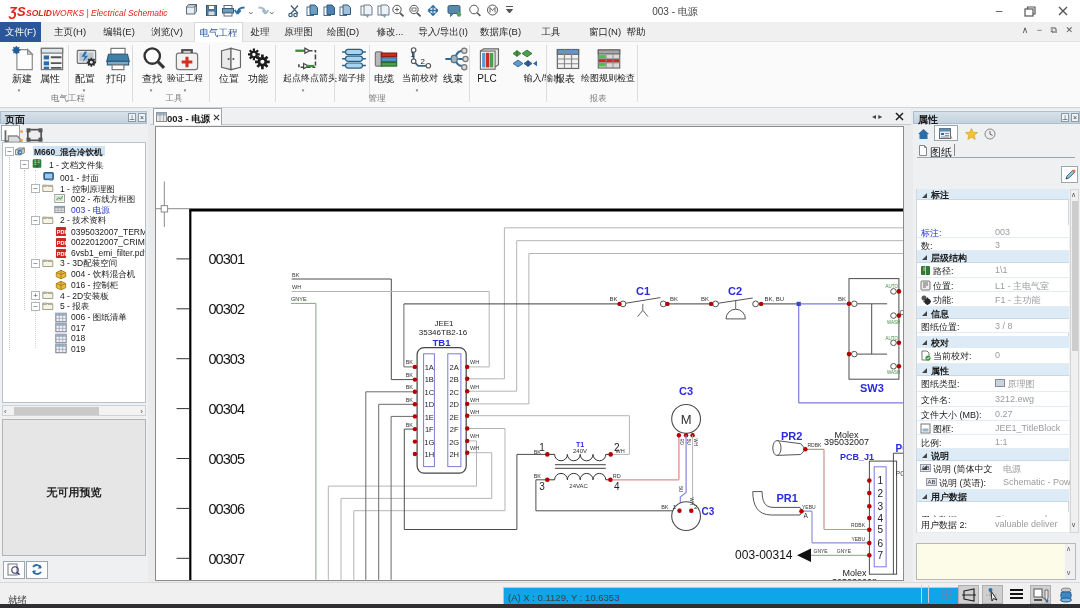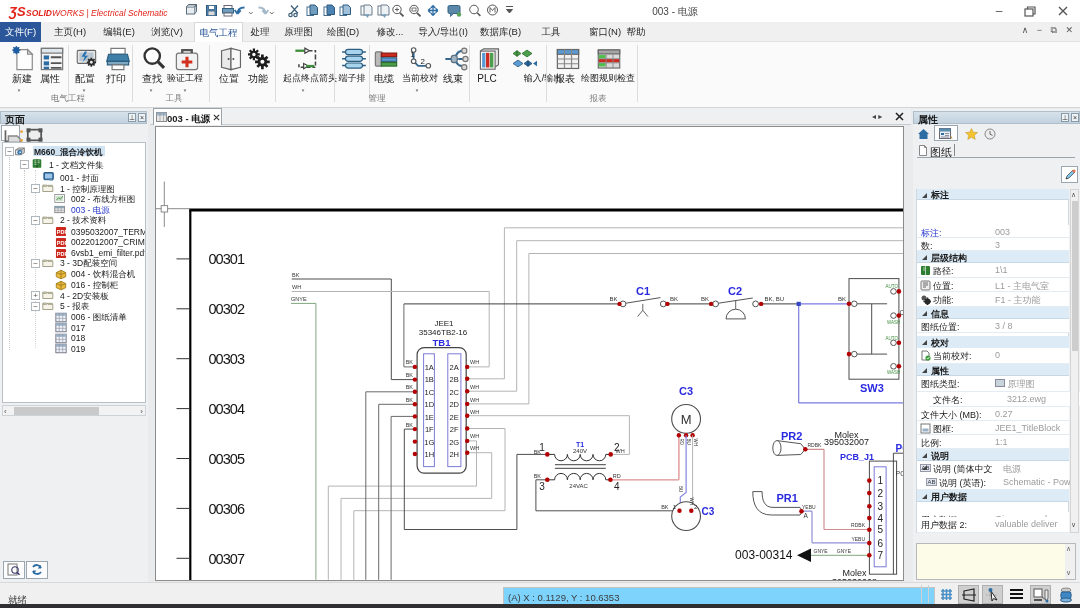--- a/index.html
+++ b/index.html
@@ -50,21 +50,21 @@
 
 
 #rightpanel { position:absolute; left:913px; top:109px; width:167px; height:473px; background:#eef0f1; }
 .grid-sec { position:absolute; left:0; width:152px; background:#dcebf5; border-bottom:1px solid #c6d8e6; font-weight:bold; color:#1a1a1a; font-size:9px; }
 .grow { position:absolute; left:0; width:152px; border-bottom:1px solid #e3ecf3; background:#fff; font-size:9px; }
 .glabel { position:absolute; left:4px; top:2px; color:#1a1a1a; white-space:nowrap; }
 .gval { position:absolute; left:78px; top:2px; color:#9b9b9b; white-space:nowrap; overflow:hidden; }
 
 
 #statusbar { position:absolute; left:0; top:582px; width:1080px; height:22px; background:#f0f0f0; border-top:1px solid #d9d9d9; }
-#coordbox { position:absolute; left:503px; top:4px; width:432px; height:18px; border:1px solid #c3c3c3; background:#7dd3fc; font-size:9.5px; color:#3c3c3c; padding:4px 0 0 4px; }
+#coordbox { position:absolute; left:503px; top:4px; width:476px; height:18px; border:1px solid #c3c3c3; background:#0ea5e9; font-size:9.5px; color:#3c3c3c; padding:4px 0 0 4px; }
 #bottomstrip { position:absolute; left:0; top:604px; width:1080px; height:4px; background:#2f2f31; }
 .sbtn { position:absolute; top:2px; width:21px; height:19px; }
 .sbtn.on { background:#cfcfcf; border:1px solid #aeaeae; }
 </style>
 </head>
 <body>
 <div id="app">
   <div id="titlebar">
     <svg id="logo" viewBox="0 0 260 17">
       <g fill="#e2231a">
@@ -478,20 +478,23 @@
           <rect x="1" y="1" width="12" height="3" fill="#9ab1c6"></rect>
           <path d="M5 1 v10 M9 1 v10 M1 7 h12" stroke="#99a" stroke-width="0.8"></path>
         </svg>
       <div class="trow" style="top:200.5px;left:68px">019</div>
     </div>
     <div id="lscroll">
       <div style="position:absolute;left:1px;top:1px;font-size:8px;color:#555">‹</div>
       <div style="position:absolute;right:2px;top:1px;font-size:8px;color:#555">›</div>
       <div style="position:absolute;left:11px;top:1px;width:85px;height:8px;background:#c9c9c9"></div>
     </div>
+    <div id="lpreview">
+        <span>无可用预览</span>
+      </div>
     <div class="lbot" style="left:3px;top:452px">
       <svg width="14" height="13" viewBox="0 0 14 13" style="margin:1px 0 0 3px">
           <rect x="1" y="1" width="9" height="11" fill="#fff" stroke="#777"></rect>
           <circle cx="8" cy="7" r="3.2" fill="none" stroke="#336" stroke-width="1.1"></circle>
           <path d="M10.3 9.5 l2.2 2.2" stroke="#336" stroke-width="1.4"></path>
         </svg>
     </div>
     <div class="lbot" style="left:26px;top:452px">
       <svg width="14" height="13" viewBox="0 0 14 13" style="margin:1px 0 0 3px">
           <path d="M3 4 a4.5 4.5 0 0 1 8 1 M11 9 a4.5 4.5 0 0 1 -8 -1" fill="none" stroke="#2e6da4" stroke-width="1.8"></path>
@@ -900,21 +903,21 @@
           <path d="M6.8 8 l1 1 1.6-2" stroke="#fff" fill="none" stroke-width="0.8"></path>
         </svg>
         <div class="glabel" style="left:16px">当前校对:</div>
         <div class="gval">0</div>
       </div>
     <div class="grid-sec" style="top:255px;height:12px;left:4px;padding:1px 0 0 14px">属性</div>
     <div class="grow" style="top:267px;height:16px;left:4px">
         <div class="glabel">图纸类型:</div>
         <div class="gval"><span style="display:inline-block;width:10px;height:8px;background:#c8d4dc;border:1px solid #889"></span> 原理图</div>
       </div>
-    <div class="grow" style="top:283px;height:15px;left:16px">
+    <div class="grow" style="top:283px;height:15px;left:4px">
         <div class="glabel">文件名:</div>
         <div class="gval">3212.ewg</div>
       </div>
     <div class="grow" style="top:298px;height:14px;left:4px">
         <div class="glabel">文件大小 (MB):</div>
         <div class="gval">0.27</div>
       </div>
     <div class="grow" style="top:312px;height:14px;left:4px">
         <svg class="abs" style="left:3px;top:2px" width="11" height="11" viewBox="0 0 11 11">
           <rect x="1" y="1" width="9" height="9" fill="#fff" stroke="#777"></rect>

